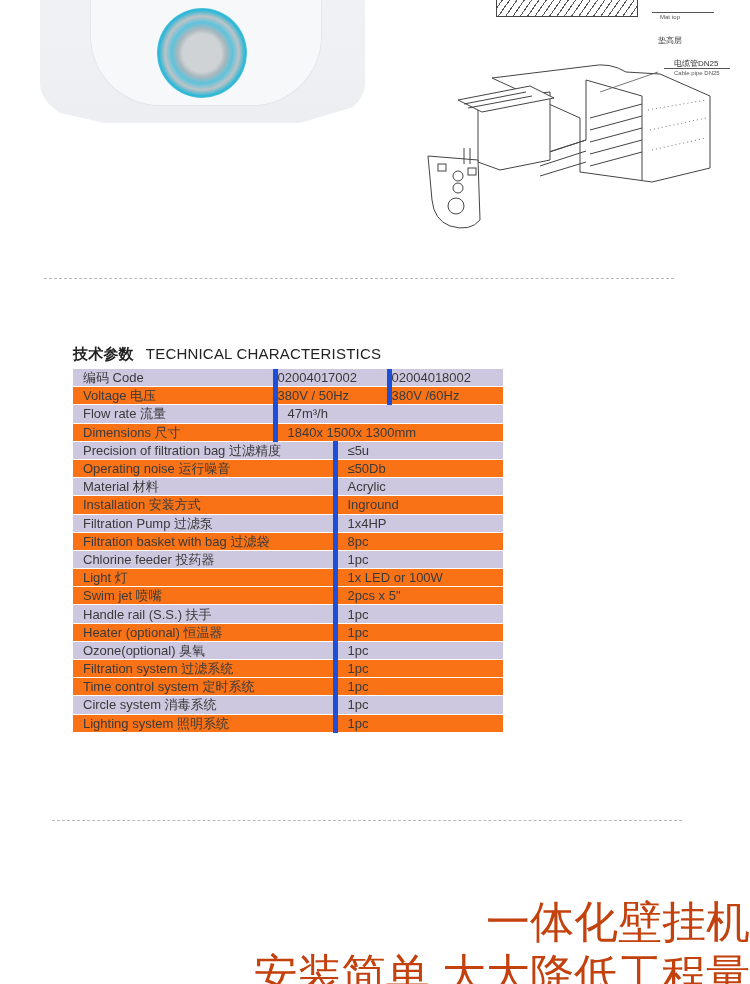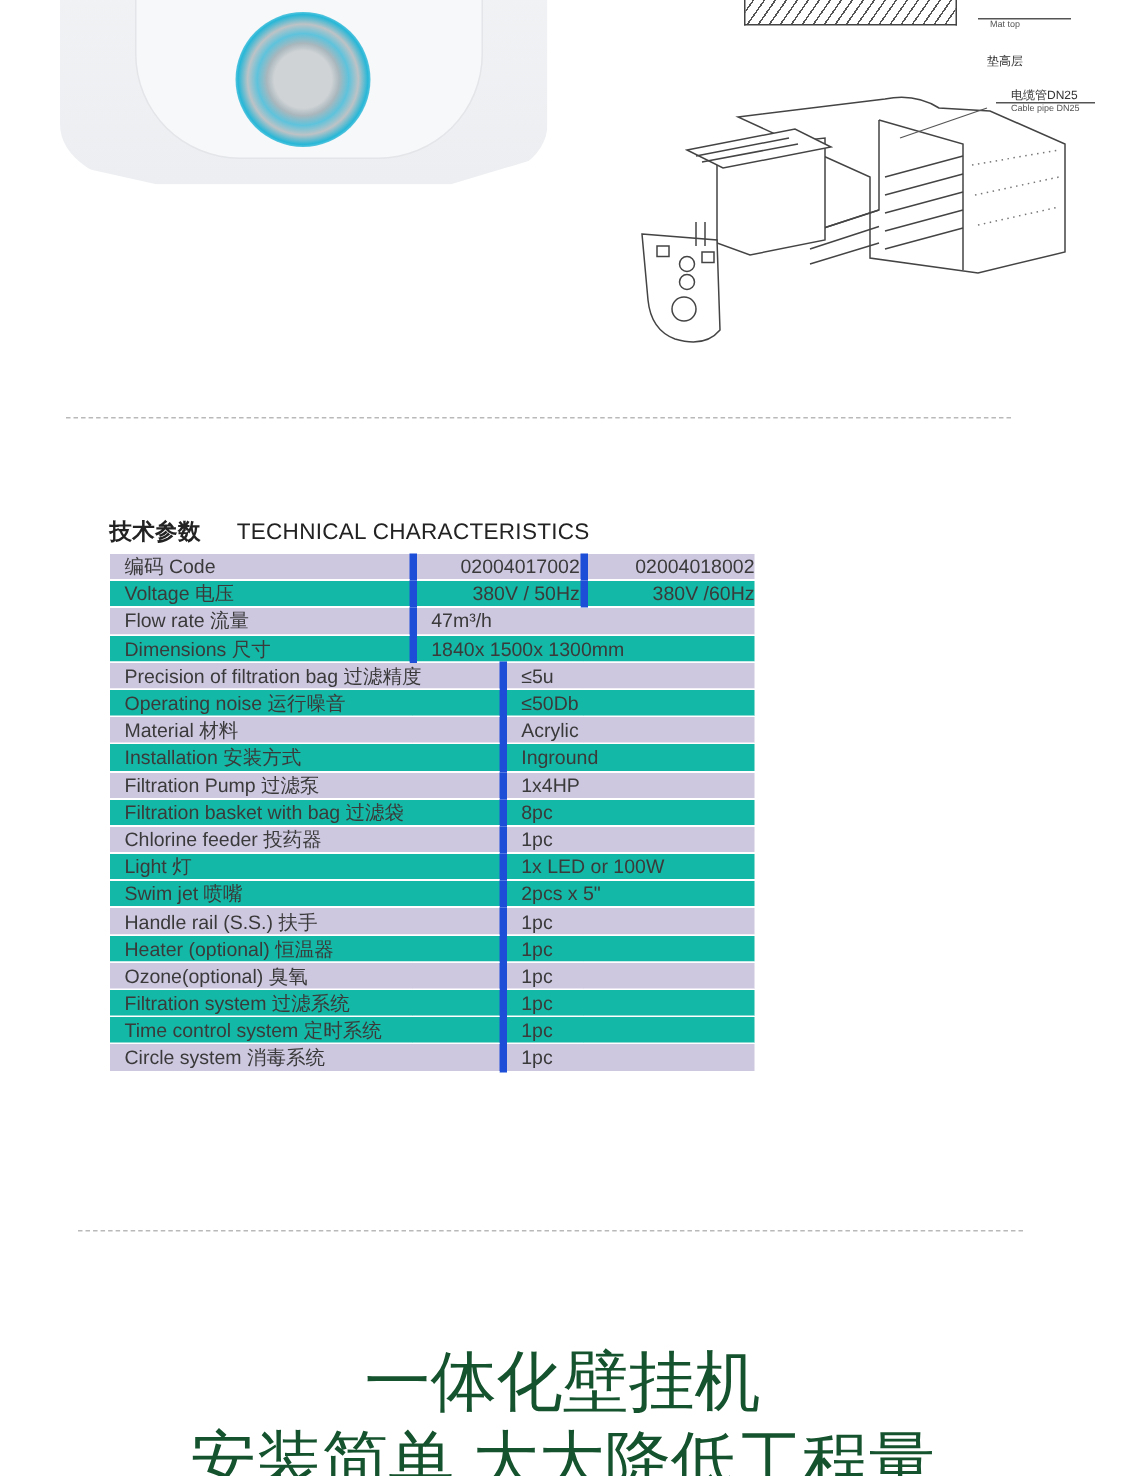--- a/index.html
+++ b/index.html
@@ -21,30 +21,30 @@
   .hatch { position: absolute; left: 76px; top: 0; width: 140px; height: 16px; border: 1px solid #444; border-top: none;
          background: repeating-linear-gradient(-55deg, #fff 0 5px, #555 5px 6px); }
   .lbl-cn { position: absolute; font-size: 8px; color: #333; }
   .lbl-en { position: absolute; font-size: 6px; color: #555; }
   .lbl-line { position: absolute; height: 1px; background: #555; }
 
   .dash { position: absolute; height: 0; border-top: 1px dashed #b9b9b9; }
 
   
   .tech-title { position: absolute; left: 73px; top: 345px; font-size: 15px; color: #222; letter-spacing: 0.2px; }
-  .tech-title .cn { font-weight: bold; margin-right: 24px; font-family: Liberation Serif, serif; }
+  .tech-title .cn { font-weight: bold; margin-right: 12px; font-family: Liberation Serif, serif; }
   table.spec { position: absolute; left: 73px; top: 369px; width: 430px; border-collapse: collapse; table-layout: fixed; }
   table.spec td { height: 17.2px; padding: 0 0 0 10px; font-size: 13px; line-height: 17px; color: #3a3a3a;
          white-space: nowrap; overflow: hidden; border-bottom: 1px solid #fff; }
   table.spec tr.p td { background: #cec7e0; }
-  table.spec tr.g td { background: #14b8a6; }
+  table.spec tr.g td { background: #f97316; }
   table.spec td.c1 { border-right: 5px solid #1d4ed8; }
-  table.spec td.ctr { text-align: right; padding-left: 0; }
+  table.spec td.ctr { text-align: left; padding-left: 0; }
 
-  .headline { position: absolute; left: 0; width: 750px; text-align: center; color: #14532d; font-size: 44px; line-height: 50px; }
+  .headline { position: absolute; left: 0; width: 750px; text-align: right; color: #c2410c; font-size: 44px; line-height: 50px; }
 </style>
 </head>
 <body>
 
 <div class="product">
   <div class="body"></div>
   <div class="panel"></div>
   <div class="lamp"></div>
 </div>
 
@@ -175,19 +175,23 @@
         <td colspan="2">1pc</td>
       </tr>
     <tr class="g">
         <td class="c1" colspan="2">Time control system 定时系统</td>
         <td colspan="2">1pc</td>
       </tr>
     <tr class="p">
         <td class="c1" colspan="2">Circle system 消毒系统</td>
         <td colspan="2">1pc</td>
       </tr>
+    <tr class="g">
+        <td class="c1" colspan="2">Lighting system 照明系统</td>
+        <td colspan="2">1pc</td>
+      </tr>
   </tbody>
 </table>
 
 <div class="dash" style="left:52px;top:820px;width:630px;"></div>
 
 <div class="headline" style="top:897px;">一体化壁挂机</div>
 <div class="headline" style="top:950px;">安装简单 大大降低工程量</div>
 
 </body></html>

